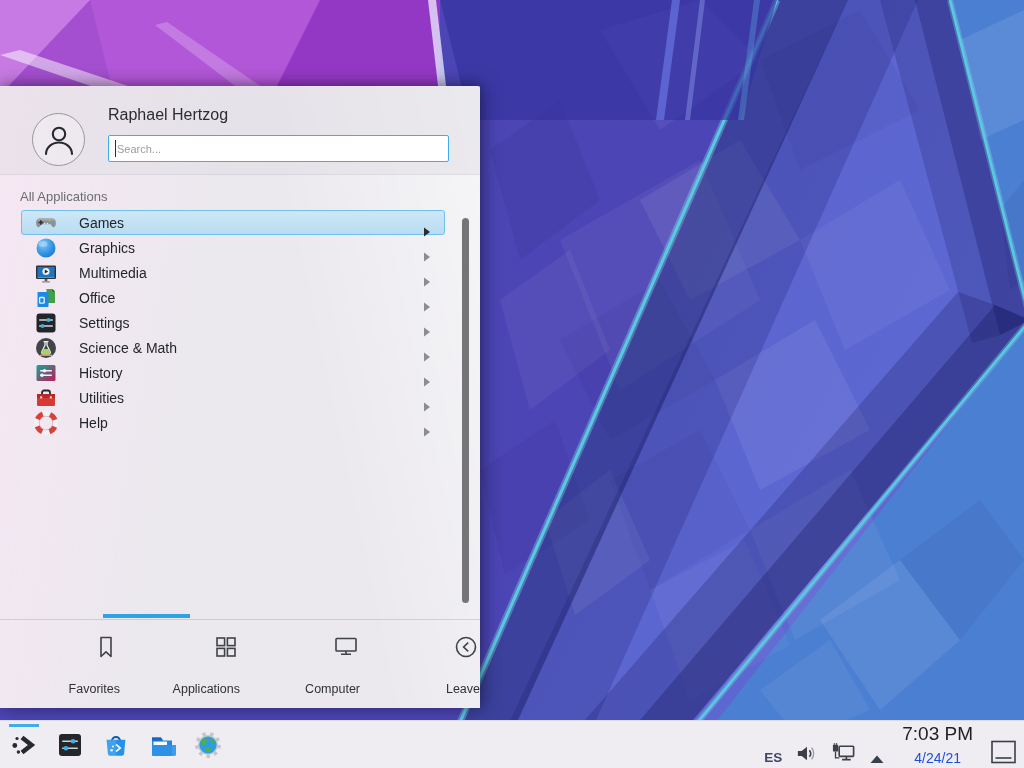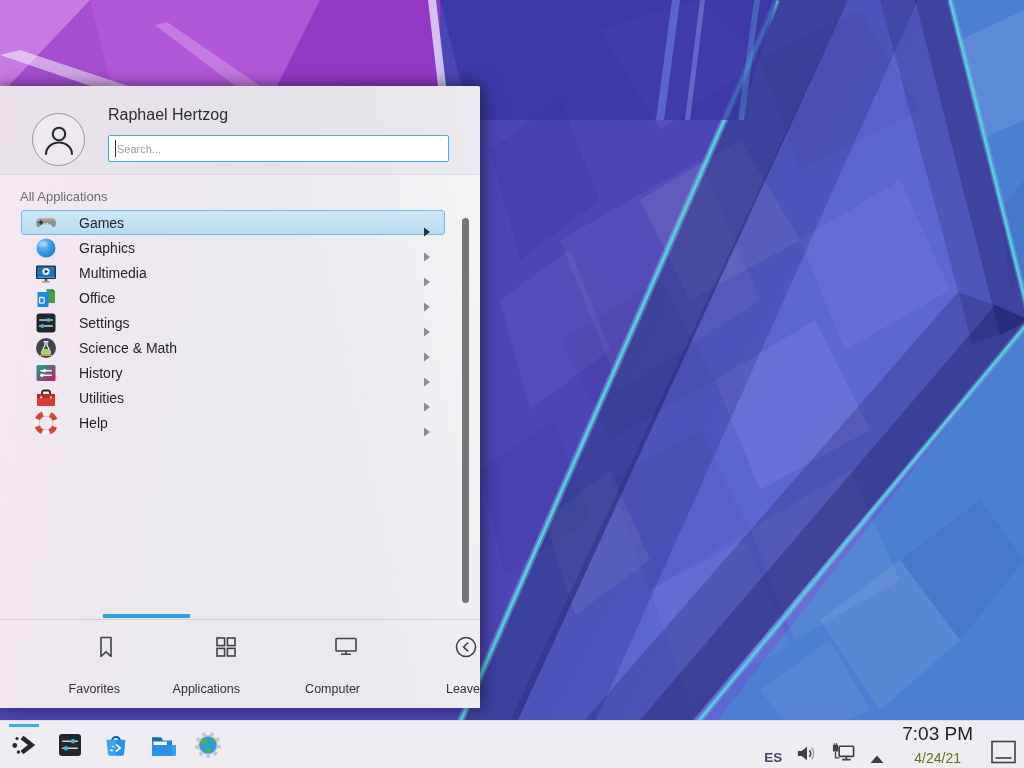--- a/index.html
+++ b/index.html
@@ -53,21 +53,21 @@
   
   .taskbar{position:absolute;left:0;bottom:0;width:100%;height:48px;background:#efedf1;
     border-top:1px solid rgba(0,0,0,.08);display:flex;align-items:center;box-sizing:border-box;z-index:5;}
   .launchers{display:flex;align-items:center;gap:16px;margin-left:9px;}
   .task-btn{position:relative;width:30px;height:48px;display:flex;align-items:center;justify-content:center;}
   .task-btn .active-line{position:absolute;left:0;top:3px;width:30px;height:3px;background:#3daee9;}
   .tray{margin-left:auto;display:flex;align-items:flex-end;gap:13px;padding-right:7px;}
   .kbd-layout{font-size:13.5px;font-weight:bold;color:#3e4566;}
   .clock{display:flex;flex-direction:column;align-items:center;line-height:1;margin:0 4px;}
   .clock .time{font-size:19px;color:#1d1f21;}
-  .clock .date{font-size:14px;color:#4d7c0f;margin-top:8px;}
+  .clock .date{font-size:14px;color:#1d4ed8;margin-top:8px;}
 </style>
 </head>
 <body>
 
 <div class="stage">
 
   <svg class="wallpaper" width="1024" height="768" viewBox="0 0 1024 768">
     <defs>
       <linearGradient id="gBase" x1="0" y1="0" x2="1" y2="0.4">
         <stop offset="0" stop-color="#4c46b8"></stop>

